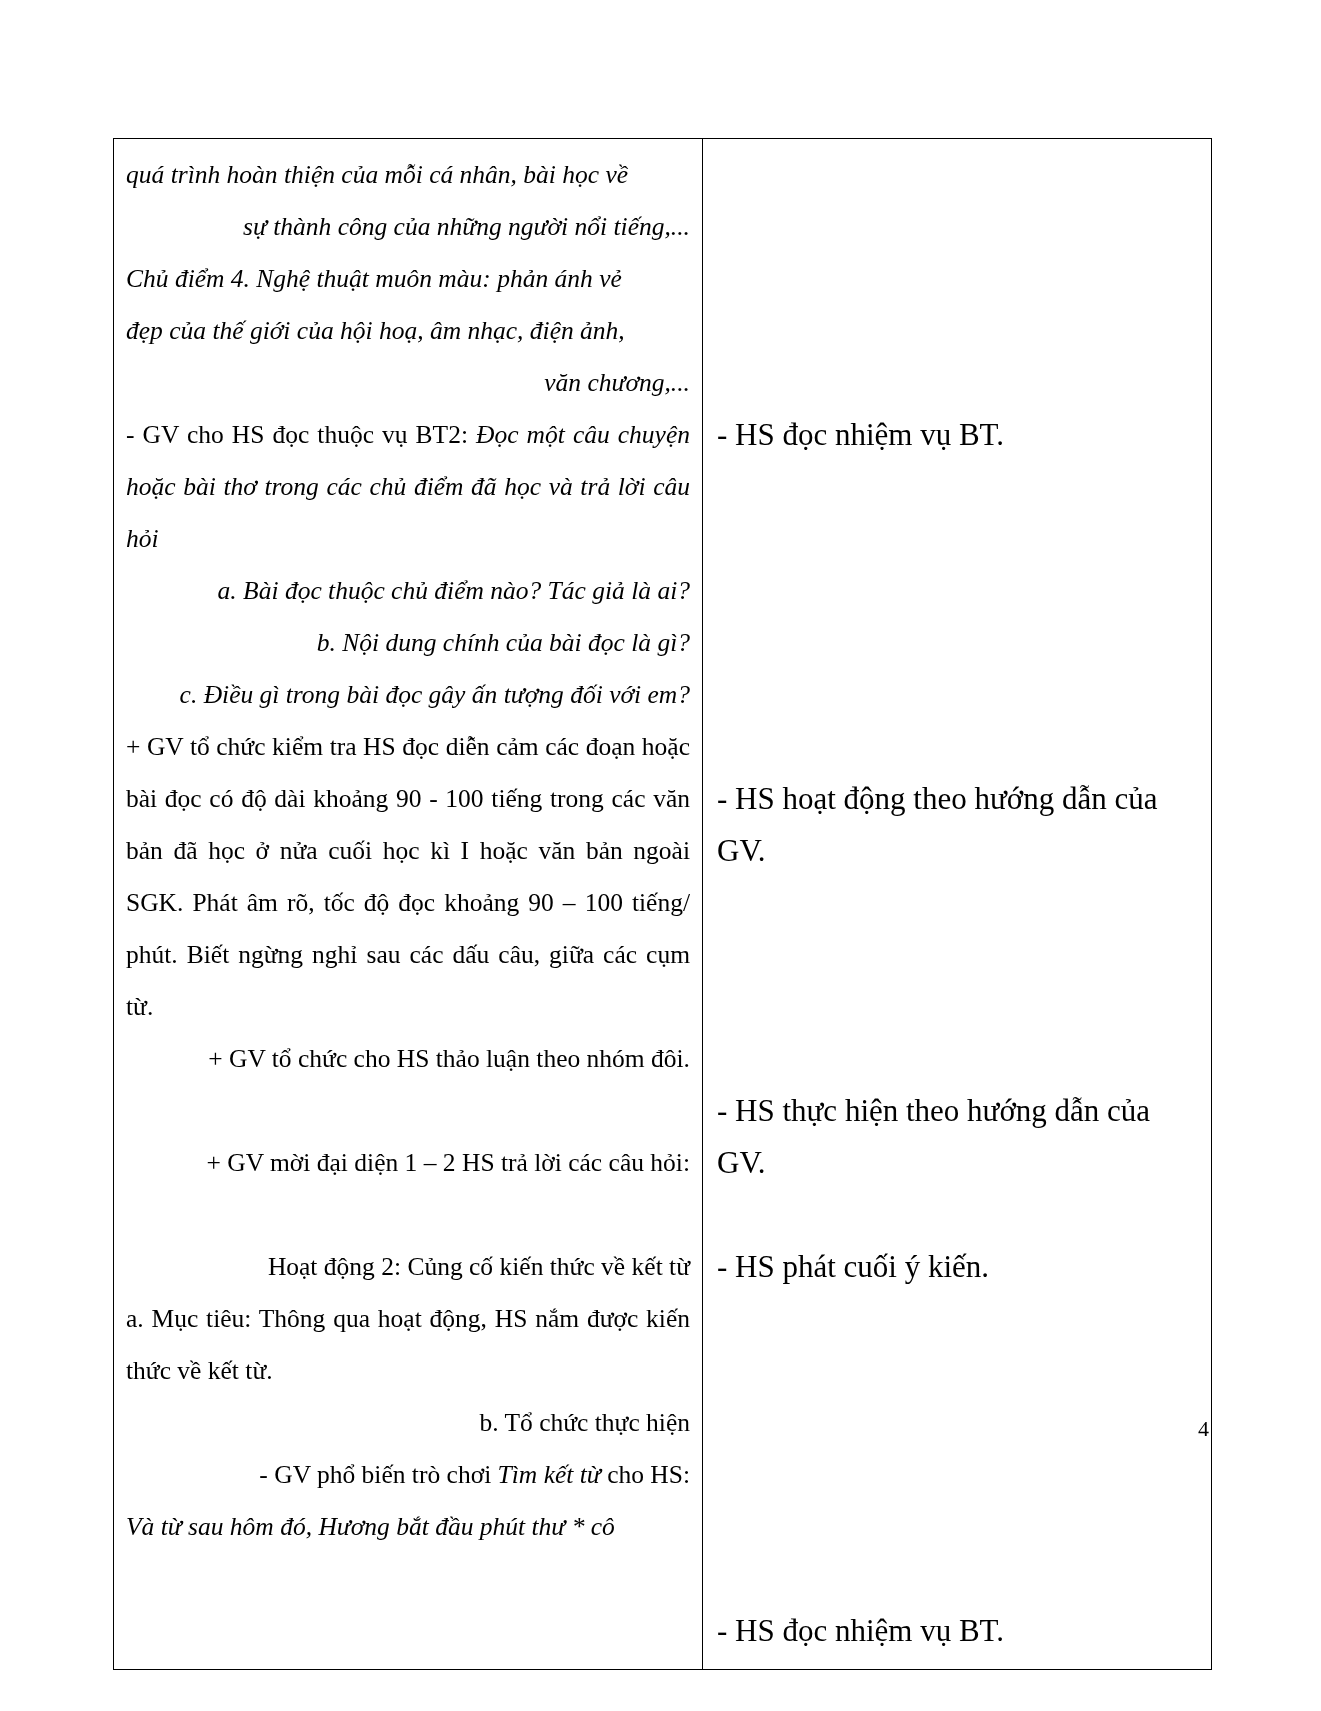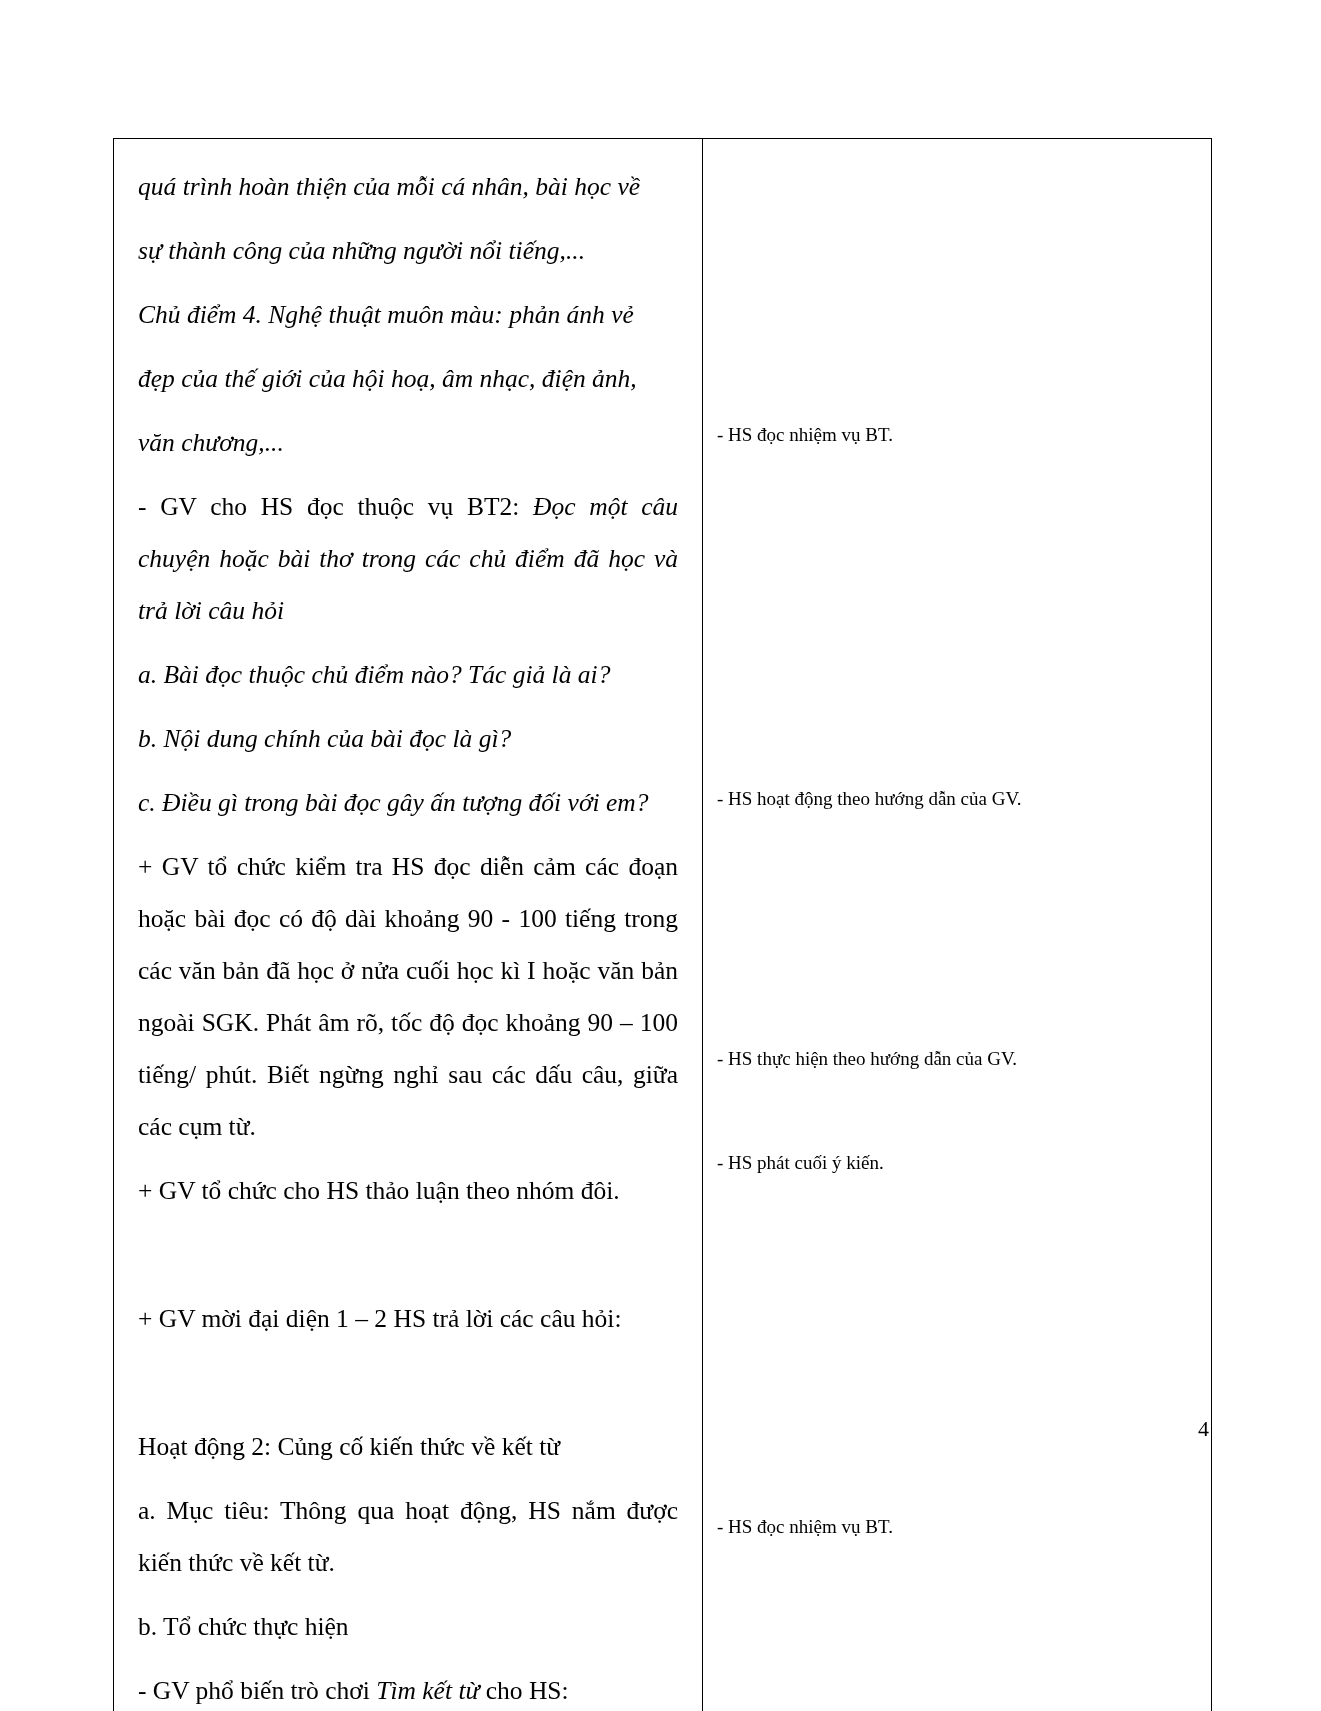--- a/index.html
+++ b/index.html
@@ -43,35 +43,35 @@
 
   .cell-inner {
     padding: 10px 12px 12px 12px;
   }
   .cell-inner-right {
     padding: 10px 12px 12px 14px;
   }
 
   
   p.ln {
-    margin: 12px;
+    margin: 0;
     font-size: 25.5px;
     line-height: 52px;
     text-align: justify;
     text-justify: inter-word;
     white-space: normal;
   }
-  p.ln.noj { text-align: left; }
+  p.ln.noj { text-align: right; }
   .ital { font-style: italic; }
   .bold { font-weight: normal; }
 
   
   p.rn {
     margin: 0;
-    font-size: 19px;
+    font-size: 31px;
     line-height: 52px;
     text-align: left;
   }
 
   .spacer-1 { height: 52px; }
   .spacer-4 { height: 208px; }
   .spacer-5 { height: 260px; }
   .spacer-6 { height: 312px; }
 
   

